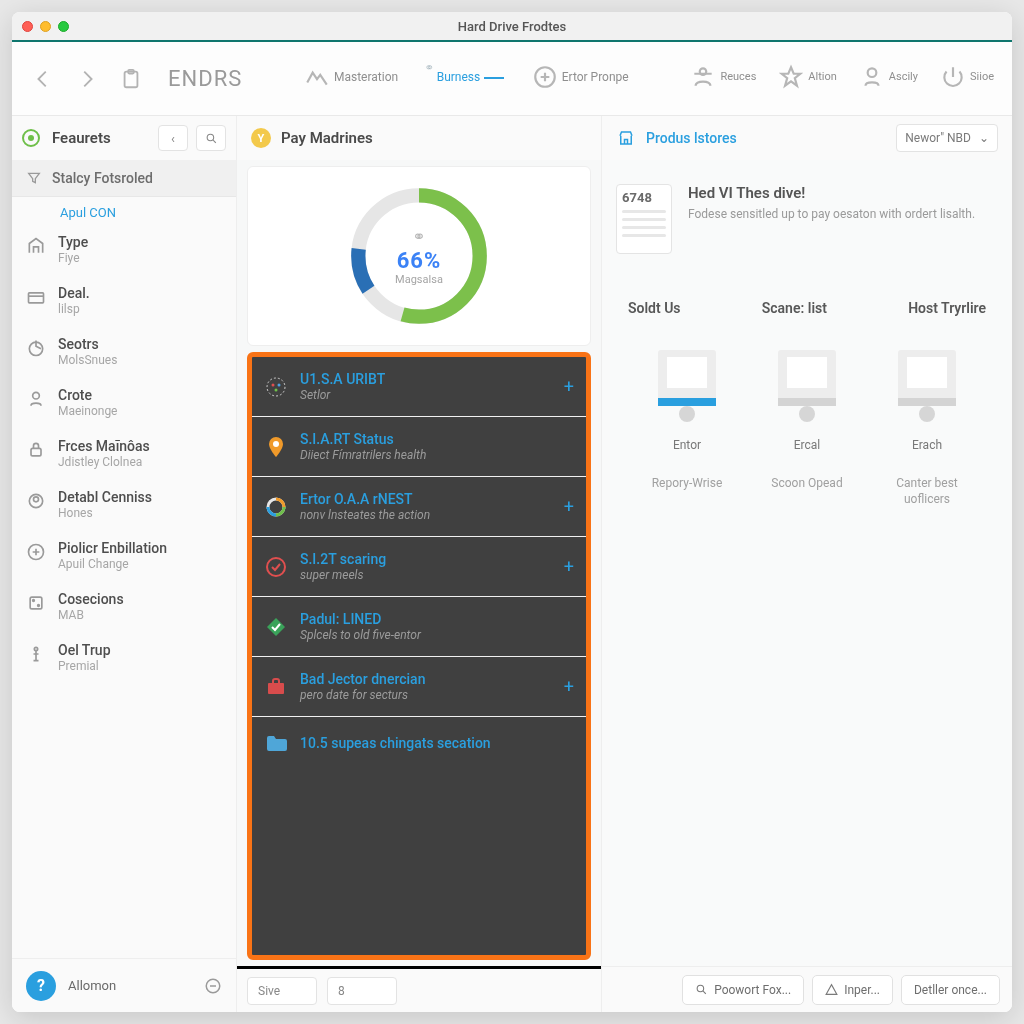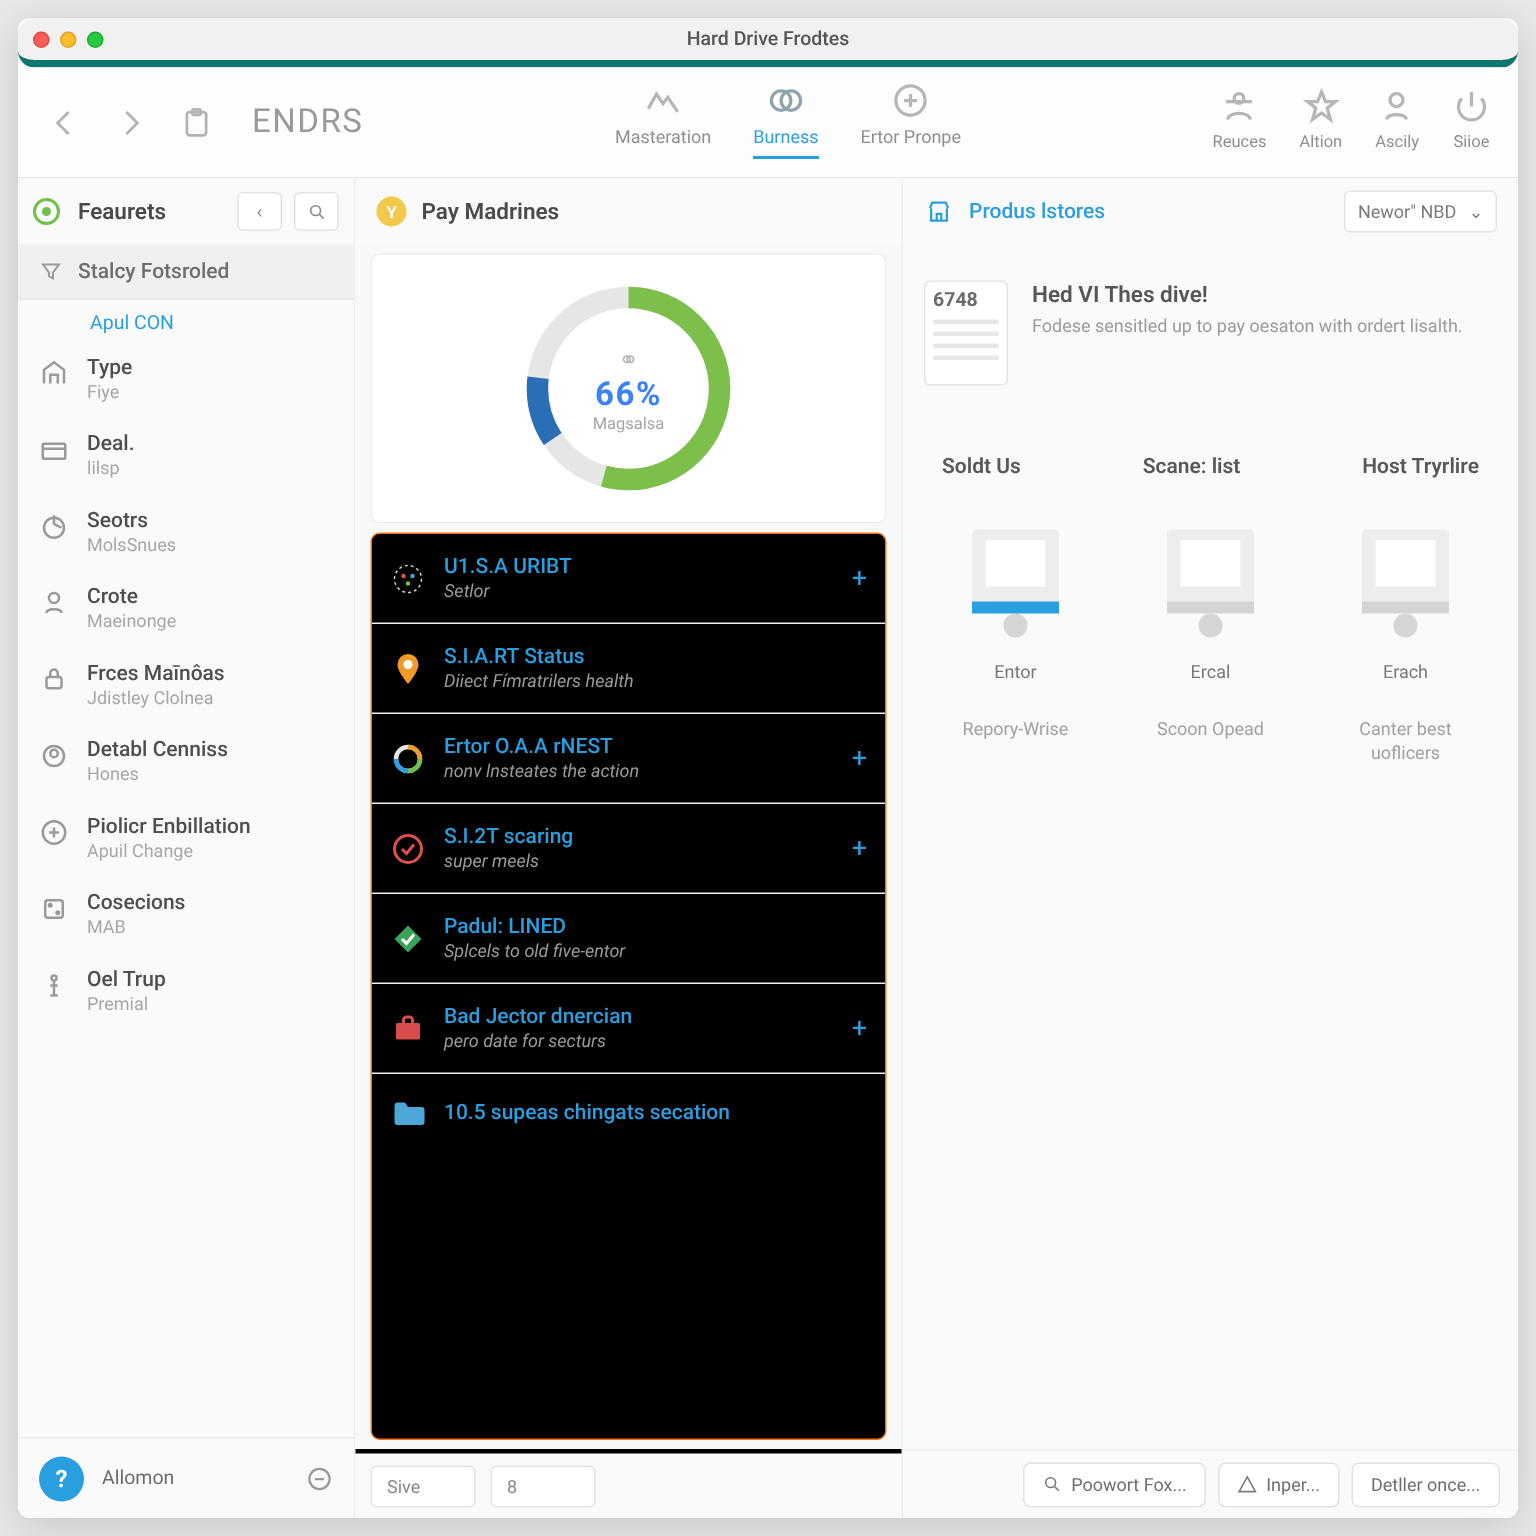--- a/index.html
+++ b/index.html
@@ -1,33 +1,33 @@
 <!DOCTYPE html>
 <html><head>
 <meta charset="utf-8">
 <style>
   * { box-sizing: border-box; margin: 0; padding: 0; font-family: -apple-system, BlinkMacSystemFont, "Segoe UI", Roboto, Helvetica, Arial, sans-serif; }
   body { background: #e8e8e8; width: 1024px; height: 1024px; overflow: hidden; display:flex; align-items:center; justify-content:center;}
   .window { width: 1000px; height: 1000px; background: #fdfdfd; border-radius: 8px; box-shadow: 0 6px 30px rgba(0,0,0,0.15); display:flex; flex-direction:column; overflow:hidden; }
   
-  .titlebar { height: 28px; background: #f1f1f1; display:flex; align-items:center; padding: 14px 10px; border-bottom:5px solid #0f766e; position:relative;border-radius:11px;}
+  .titlebar { height: 28px; background: #f1f1f1; display:flex; align-items:center; padding: 14px 10px; border-bottom:2px solid #0f766e; position:relative;}
   .traffic { display:flex; gap:7px; }
   .dot { width:11px; height:11px; border-radius:50%; }
   .dot.red { background:#ff5f56; border:1px solid #e0443e;}
   .dot.yellow { background:#ffbd2e; border:1px solid #dea123;}
   .dot.green { background:#27c93f; border:1px solid #1aab29;}
   .titlebar .title { position:absolute; left:0; right:0; text-align:center; font-size:13px; color:#555; font-weight:500;}
   
   .toolbar { height: 74px; background:#fdfdfd; border-bottom:1px solid #e9e9e9; display:flex; align-items:center; padding: 0 18px;}
   .tb-left { display:flex; align-items:center; gap:18px;}
   .tb-icon { width:26px; height:26px; color:#9a9a9a; display:flex; align-items:center; justify-content:center;}
   .tb-icon svg { width:22px; height:22px; stroke:#b3b3b3; fill:none; stroke-width:2;}
   .brand { font-size:22px; letter-spacing:1px; color:#9a9a9a; font-weight:400; margin-left:6px;}
   .tb-center { flex:1; display:flex; justify-content:center; gap:28px; }
-  .tab { display:flex; flex-direction:column; align-items:center; gap:4px; font-size:12px; color:#8f8f8f; cursor:pointer; padding-bottom:4px;}
+  .tab { display:flex; flex-direction:row; align-items:center; gap:4px; font-size:12px; color:#8f8f8f; cursor:pointer; padding-bottom:4px;}
   .tab .tabicon { width:26px; height:26px; color:#b6b6b6; }
   .tab.active { color:#2a9fdf; }
   .tab.active .underline { width:100%; height:2px; background:#2a9fdf; margin-top:2px;}
   .tb-right { display:flex; gap:22px;}
   .tb-right .tab { font-size:11px;}
   
   .body { flex:1; display:flex; overflow:hidden;}
   .col { background:#fff; }
   .sidebar { width:225px; background:#fafafa; border-right:1px solid #eee; display:flex; flex-direction:column;}
   .sidebar-head { height:44px; display:flex; align-items:center; padding:0 10px; gap:8px;}
@@ -52,21 +52,21 @@
   .mid-head { height:44px; display:flex; align-items:center; gap:10px; padding:0 14px; background:#fafafa;}
   .badge-y { width:20px;height:20px;border-radius:50%;background:#f3c94b; color:#fff; font-size:11px; display:flex;align-items:center;justify-content:center; font-weight:700;}
   .mid-head .label { font-size:15px; font-weight:600; color:#4a4a4a;}
   .donut-wrap { padding:14px; background:#fff; border:1px solid #eee; border-radius:6px; margin:6px 10px; display:flex; justify-content:center;}
   .donut { width:150px; height:150px; position:relative;}
   .donut svg { transform: rotate(-90deg);}
   .donut-center { position:absolute; inset:0; display:flex; flex-direction:column; align-items:center; justify-content:center;}
   .donut-center .pct { font-size:22px; font-weight:700; color:#3b82f6; letter-spacing:1px;}
   .donut-center .lbl { font-size:11px; color:#a5a5a5;}
   .donut-center .mini { font-size:16px; color:#b7b7b7; margin-bottom:2px;}
-  .cards { flex:1; overflow:auto; margin:0 10px 6px 10px; background:#000000; border:1px solid #f97316; border-radius:6px;}
+  .cards { flex:1; overflow:auto; margin:0 10px 6px 10px; background:#404040; border:5px solid #f97316; border-radius:6px;}
   .card { display:flex; align-items:center; gap:12px; padding:14px 12px; border-bottom:1px solid #f1f1f1;}
   .card:last-child { border-bottom:none;}
   .card .cicon { width:24px; height:24px; flex-shrink:0;}
   .card .ctexts { flex:1;}
   .card .ct { font-size:14px; color:#2a9fdf; font-weight:500;}
   .card .cs { font-size:12px; color:#9b9b9b; margin-top:1px;font-style:italic;}
   .card .plus { color:#2a9fdf; font-size:18px; font-weight:400;}
   .mid-foot { height:46px; background:#fafafa; border-top:3px solid #000000; display:flex; align-items:center; padding:0 10px; gap:10px;}
   .inputish { border:1px solid #e3e3e3; border-radius:4px; background:#fff; height:28px; display:flex; align-items:center; padding:0 10px; font-size:12px; color:#888;}
   
@@ -76,21 +76,21 @@
   .right-head .label { font-size:14px; color:#2a9fdf; font-weight:500; flex:1;}
   .dropdown { border:1px solid #e3e3e3; border-radius:4px; background:#fff; height:28px; padding:0 8px; font-size:12px; color:#7a7a7a; display:flex; align-items:center; gap:8px;}
   .promo { margin:24px 14px 10px 14px; display:flex; gap:16px;}
   .pthumb { width:56px; height:70px; background:#fff; border:1px solid #e4e4e4; border-radius:4px; display:flex; flex-direction:column; padding:5px;}
   .pthumb .num{ font-size:13px; font-weight:700; color:#6a6a6a;}
   .pthumb .ln{ height:3px; background:#e7e7e7; margin-top:5px; border-radius:2px;}
   .promo .ptexts .pt { font-size:15px; font-weight:600; color:#555; margin-bottom:4px;}
   .promo .ptexts .ps { font-size:12px; color:#9a9a9a; line-height:1.4;}
   .col3 { display:flex; justify-content:space-between; margin:36px 26px 0 26px;}
   .col3 h4 { font-size:14px; color:#585858; font-weight:600;}
-  .iconrow { display:flex; justify-content:space-between; margin:34px 20px 0 20px; gap:10px;}
+  .iconrow { display:flex; justify-content:center; margin:34px 20px 0 20px; gap:10px;}
   .ic { display:flex; flex-direction:column; align-items:center; width:110px;}
   .ic .box { width:58px; height:52px; background:#ededed; border-radius:3px; position:relative; margin-bottom:6px;}
   .ic .box .inner { position:absolute; left:9px; right:9px; top:7px; bottom:14px; background:#fff;}
   .ic .strip { position:absolute; left:0; right:0; bottom:-4px; height:8px; background:#2a9fdf;}
   .ic .stripg { position:absolute; left:0; right:0; bottom:-4px; height:8px; background:#d4d4d4;}
   .ic .knob { width:16px;height:16px;background:#d6d6d6;border-radius:50%;margin-top:-2px;}
   .ic .cap { font-size:12px; color:#787878; margin-top:16px;}
   .ic .sub { font-size:12px; color:#a0a0a0; margin-top:24px; text-align:center; line-height:1.3;}
   .right-foot { margin-top:auto; height:46px; border-top:1px solid #eee; background:#fafafa; display:flex; align-items:center; justify-content:flex-end; padding:0 12px; gap:8px;}
   .btn { border:1px solid #e1e1e1; border-radius:5px; background:#fff; height:30px; padding:0 12px; font-size:12px; color:#6e6e6e; display:flex; align-items:center; gap:6px;}

